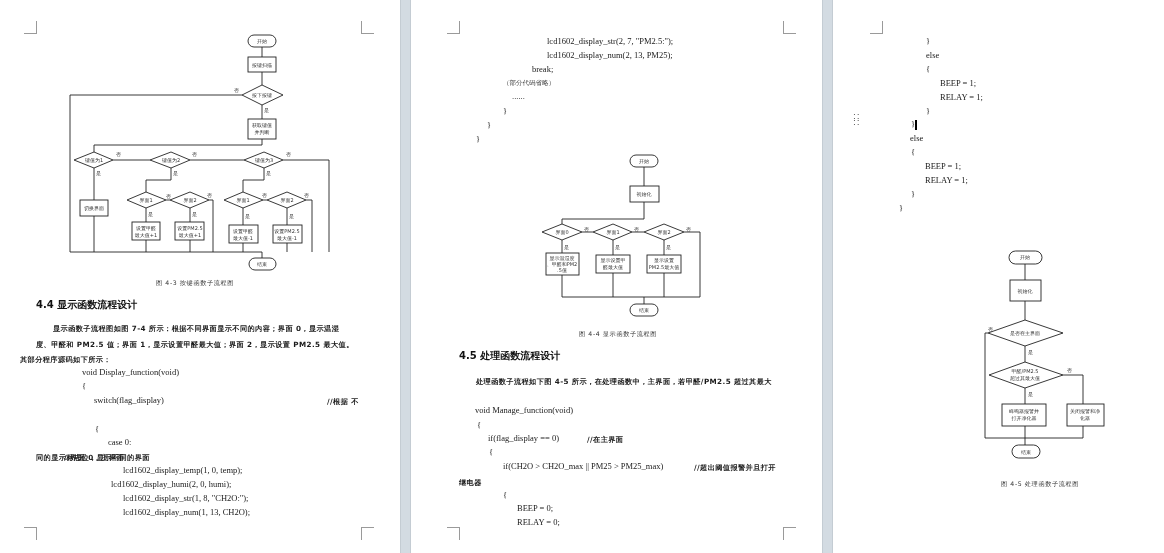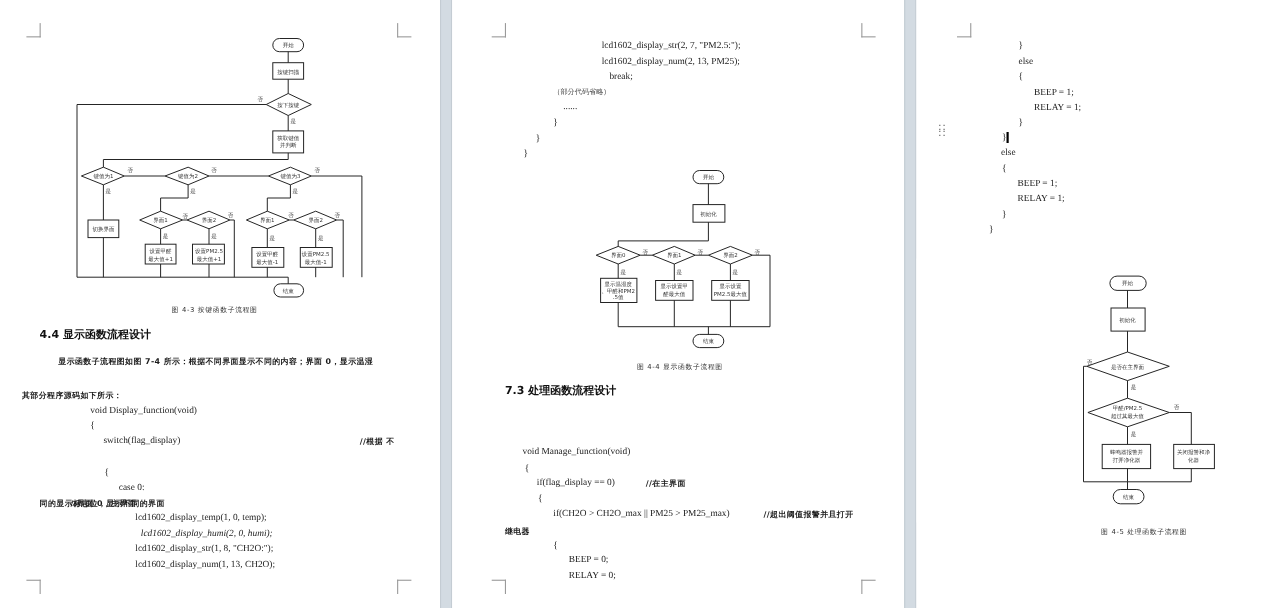--- a/index.html
+++ b/index.html
@@ -125,47 +125,48 @@
       <text x="304" y="197">否</text>
       <text x="245" y="218">是</text>
       <text x="289" y="218">是</text>
     </g>
   </svg>
   <div class="t caption" style="left:156px;top:277px;">图 4-3   按键函数子流程图</div>
 
   <div class="t heading" style="left:36px;top:299px;">4.4  显示函数流程设计</div>
 
   <div class="t cn" style="left:53px;top:323px;">显示函数子流程图如图 7-4 所示：根据不同界面显示不同的内容；界面 0，显示温湿</div>
+  <div class="t cn" style="left:36px;top:339px;">度、甲醛和 PM2.5 值；界面 1，显示设置甲醛最大值；界面 2，显示设置 PM2.5 最大值。</div>
   <div class="t cn" style="left:20px;top:354px;">其部分程序源码如下所示：</div>
 
   <div class="t code" style="left:82px;top:367px;">void Display_function(void)</div>
   <div class="t code" style="left:82px;top:381px;">{</div>
   <div class="t code" style="left:94px;top:395px;">switch(flag_display)</div>
   <div class="t cn" style="left:327px;top:396px;">//根据 不</div>
   <div class="t cn" style="left:36px;top:410px;margin-top:42px;">同的显示标志位，显示不同的界面</div>
   <div class="t code" style="left:95px;top:424px;">{</div>
   <div class="t code" style="left:108px;top:437px;">case 0:</div>
   <div class="t cn" style="left:64px;top:452px;">//界面 0，主界面</div>
   <div class="t code" style="left:123px;top:465px;">lcd1602_display_temp(1, 0, temp);</div>
-  <div class="t code" style="left:128px;top:479px;font-style:italic;"><span>lcd1602_display_humi(2, 0, humi);</span></div>
+  <div class="t code" style="left:111px;top:479px;"><span>lcd1602_display_humi(2, 0, humi);</span></div>
   <div class="t code" style="left:123px;top:493px;">lcd1602_display_str(1, 8, "CH2O:");</div>
   <div class="t code" style="left:123px;top:507px;">lcd1602_display_num(1, 13, CH2O);</div>
 </div>
 
 <div class="sep" style="left:400px;width:11px;"></div>
 
 <div class="page" id="p2">
   <div class="corner" style="left:36px;top:21px;border-right-width:1px;border-bottom-width:1px;"></div>
   <div class="corner" style="left:372px;top:21px;border-left-width:1px;border-bottom-width:1px;"></div>
   <div class="corner" style="left:36px;top:527px;border-right-width:1px;border-top-width:1px;"></div>
   <div class="corner" style="left:372px;top:527px;border-left-width:1px;border-top-width:1px;"></div>
 
   <div class="t code" style="left:136px;top:36px;">lcd1602_display_str(2, 7, "PM2.5:");</div>
   <div class="t code" style="left:136px;top:50px;">lcd1602_display_num(2, 13, PM25);</div>
-  <div class="t code" style="left:121px;top:64px;margin-left:22px;">break;</div>
+  <div class="t code" style="left:121px;top:64px;">break;</div>
   <div class="t cnlight" style="left:92px;top:78px;">（部分代码省略）</div>
   <div class="t code" style="left:101px;top:91px;">......</div>
   <div class="t code" style="left:92px;top:106px;">}</div>
   <div class="t code" style="left:76px;top:120px;">}</div>
   <div class="t code" style="left:65px;top:134px;">}</div>
 
   <svg width="411" height="200" style="position:absolute;left:0;top:150px;" viewBox="0 0 411 200">
     <g stroke="#222" stroke-width="0.9" fill="none">
       <rect x="219" y="5" width="28" height="12" rx="6"></rect>
       <line x1="233" y1="17" x2="233" y2="36"></line>
@@ -209,22 +210,23 @@
       <text x="173" y="81">否</text>
       <text x="223" y="81">否</text>
       <text x="275" y="81">否</text>
       <text x="153" y="99">是</text>
       <text x="204" y="99">是</text>
       <text x="255" y="99">是</text>
     </g>
   </svg>
   <div class="t caption" style="left:168px;top:328px;">图 4-4   显示函数子流程图</div>
 
-  <div class="t heading" style="left:48px;top:350px;">7.3  处理函数流程设计</div>
-
+  <div class="t heading" style="left:48px;top:350px;">4.5  处理函数流程设计</div>
+
+  <div class="t cn" style="left:65px;top:376px;">处理函数子流程如下图 4-5 所示，在处理函数中，主界面，若甲醛/PM2.5 超过其最大</div>
 
   <div class="t code" style="left:64px;top:405px;">void Manage_function(void)</div>
   <div class="t code" style="left:66px;top:420px;">{</div>
   <div class="t code" style="left:77px;top:433px;">if(flag_display == 0)</div>
   <div class="t cn" style="left:176px;top:434px;text-align:center;">//在主界面</div>
   <div class="t code" style="left:78px;top:447px;">{</div>
   <div class="t code" style="left:92px;top:461px;">if(CH2O &gt; CH2O_max || PM25 &gt; PM25_max)</div>
   <div class="t cn" style="left:283px;top:462px;">//超出阈值报警并且打开</div>
   <div class="t cn" style="left:48px;top:477px;">继电器</div>
   <div class="t code" style="left:92px;top:490px;">{</div>

